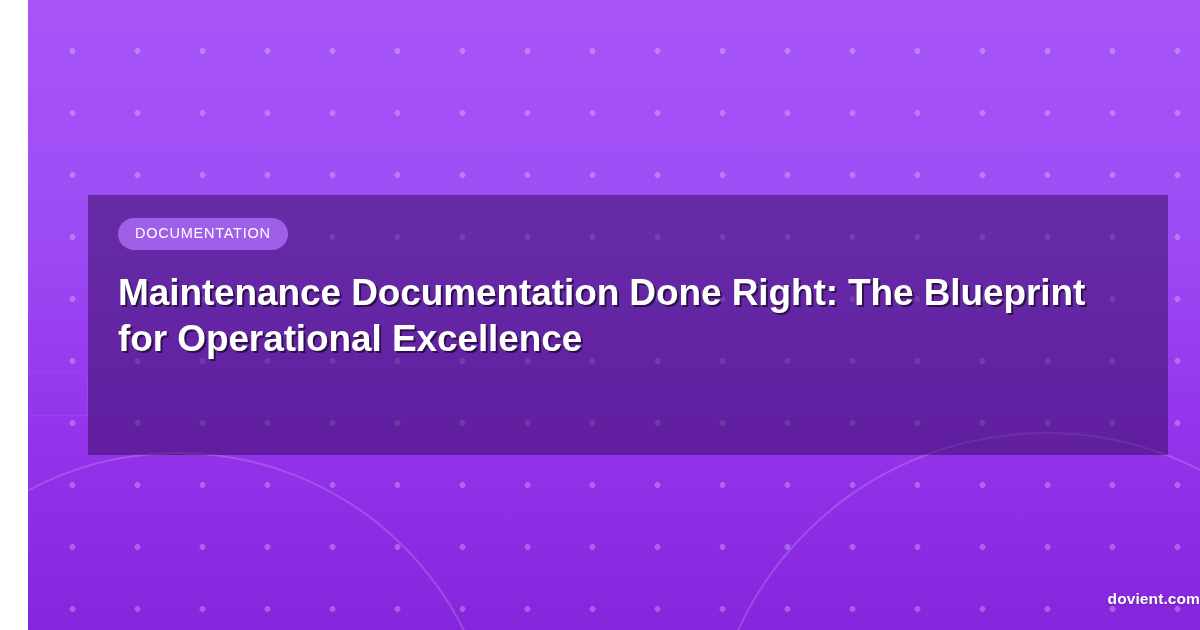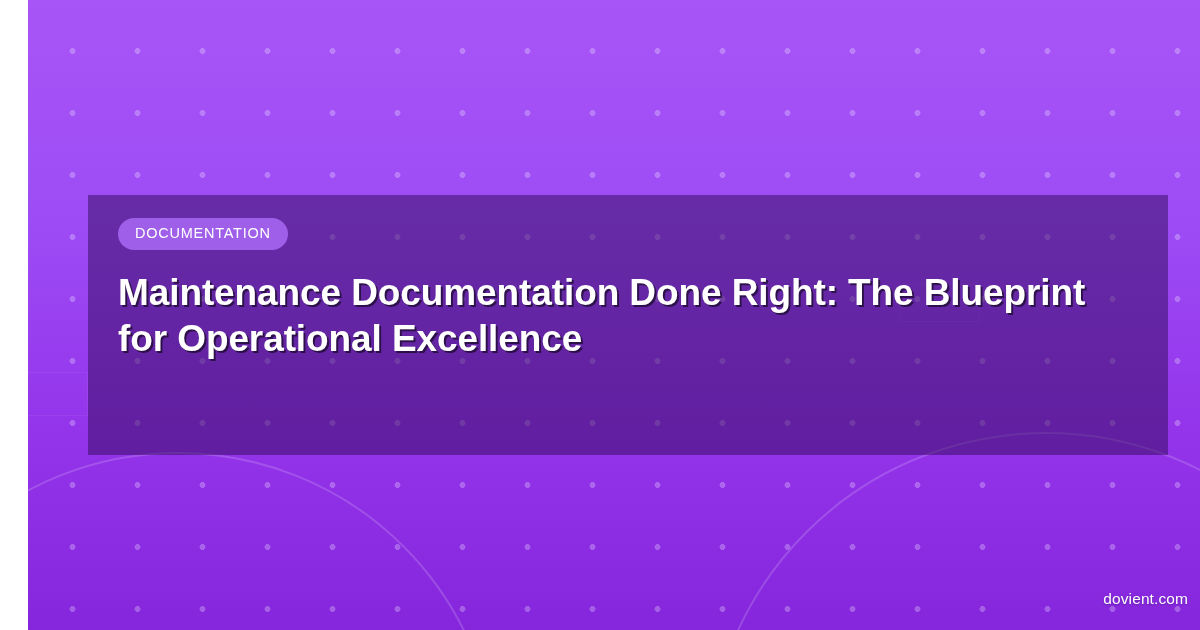--- a/index.html
+++ b/index.html
@@ -107,25 +107,25 @@
     line-height: 1.27;
     letter-spacing: -0.1px;
     max-width: 1025px;
     text-shadow: 2px 2px 0px rgba(0,0,0,0.55);
   }
 
   
 
   #site-watermark {
     position: absolute;
-    right: 40px;
+    right: 28px;
     bottom: 22px;
     color: #ffffff;
     font-size: 15.5px;
-    font-weight: normal;
+    font-weight: bold;
     letter-spacing: 0.1px;
     text-shadow: 0 1px 2px rgba(0,0,0,0.25);
   }
 </style>
 </head>
 <body>
 
 <div id="banner">
 
   <div class="bg-layer" id="dot-grid"></div>

